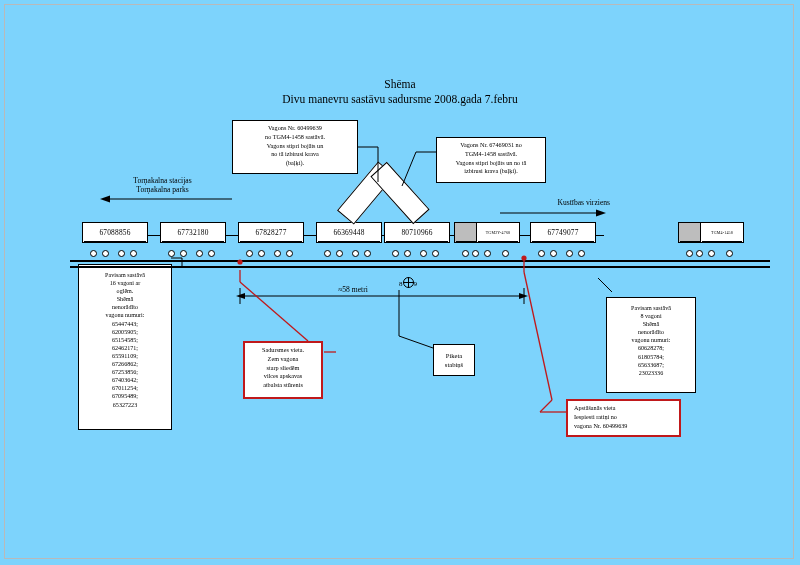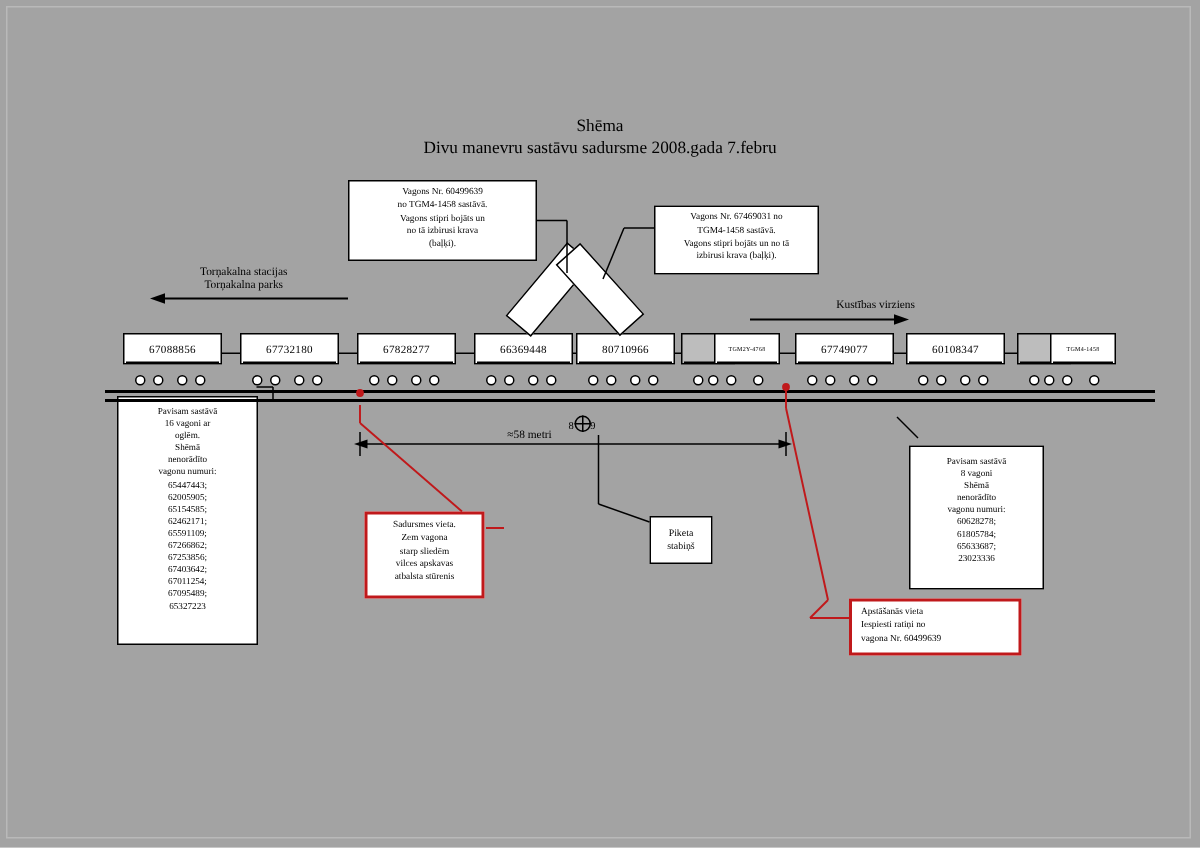--- a/index.html
+++ b/index.html
@@ -1,18 +1,18 @@
 <!DOCTYPE html>
 <html><head>
 <meta charset="utf-8">
 <style>
   html,body{margin:0;padding:0;background:#ffffff;}
   body{width:800px;height:565px;position:relative;overflow:hidden;
        font-family:"Liberation Serif",serif;color:#000;}
-  .page{position:absolute;inset:0;background:#a3a3a3;text-decoration:underline;}
+  .page{position:absolute;inset:0;background:#7dd3fc;text-decoration:underline;}
   .frame{position:absolute;left:4px;top:4px;width:790px;height:555px;
          border:1px solid #b9b9b9;box-sizing:border-box;}
 
   .abs{position:absolute;}
   .ctr{text-align:center;}
 
   
   #title-main{left:0;top:78px;width:800px;font-size:11.5px;}
   #title-sub{left:0;top:93px;width:800px;font-size:11.5px;}
 
@@ -64,21 +64,21 @@
 
   
   svg.overlay{position:absolute;left:0;top:0;width:800px;height:565px;
               pointer-events:none;}
 
   
   #label-station{left:95px;top:176px;width:135px;font-size:7.6px;}
   #label-station .ln{display:block;}
   #label-direction{left:500px;top:198px;width:110px;font-size:7.6px;text-align:right;}
   #label-distance{left:318px;top:285px;width:70px;font-size:7.6px;}
-  #label-picket{left:368px;top:277px;width:40px;font-size:7px;}
+  #label-picket{left:388px;top:277px;width:40px;font-size:7px;}
   .picket-sym{display:inline-block;position:relative;width:11px;height:11px;
               vertical-align:-2px;}
   .picket-sym .c{position:absolute;left:0;top:0;width:11px;height:11px;
                  border:1.1px solid #000;border-radius:50%;box-sizing:border-box;}
   .picket-sym .h{position:absolute;left:0;top:5px;width:11px;height:1px;background:#000;}
   .picket-sym .v{position:absolute;left:5px;top:0;width:1px;height:11px;background:#000;}
 </style>
 </head>
 <body>
 
@@ -246,31 +246,20 @@
         <div class="wbody">67749077</div>
         <div class="truckline"></div>
         <div class="wheels">
           <div class="wheel" style="left: 4px;"></div>
           <div class="wheel" style="left: 16px;"></div>
           <div class="wheel" style="left: 32px;"></div>
           <div class="wheel" style="left: 44px;"></div>
         </div>
         <div class="coupler" style="left: 66px; width: 8px;"></div>
       </div>
-      <div class="wagon" style="left: 534px; width: 66px;">
-        <div class="wbody">60108347</div>
-        <div class="truckline"></div>
-        <div class="wheels">
-          <div class="wheel" style="left: 4px;"></div>
-          <div class="wheel" style="left: 16px;"></div>
-          <div class="wheel" style="left: 32px;"></div>
-          <div class="wheel" style="left: 44px;"></div>
-        </div>
-        <div class="coupler" style="left: 66px; width: 8px;"></div>
-      </div>
       <div class="wagon" style="left: 608px; width: 36px;">
         <div class="wbody loco"></div>
         <div class="truckline"></div>
         <div class="wheels">
           <div class="wheel" style="left: 4px;"></div>
           <div class="wheel" style="left: 14px;"></div>
         </div>
         <div class="coupler" style="left: 36px; width: 2px;"></div>
       </div>
       <div class="wagon" style="left: 630px; width: 44px;">

